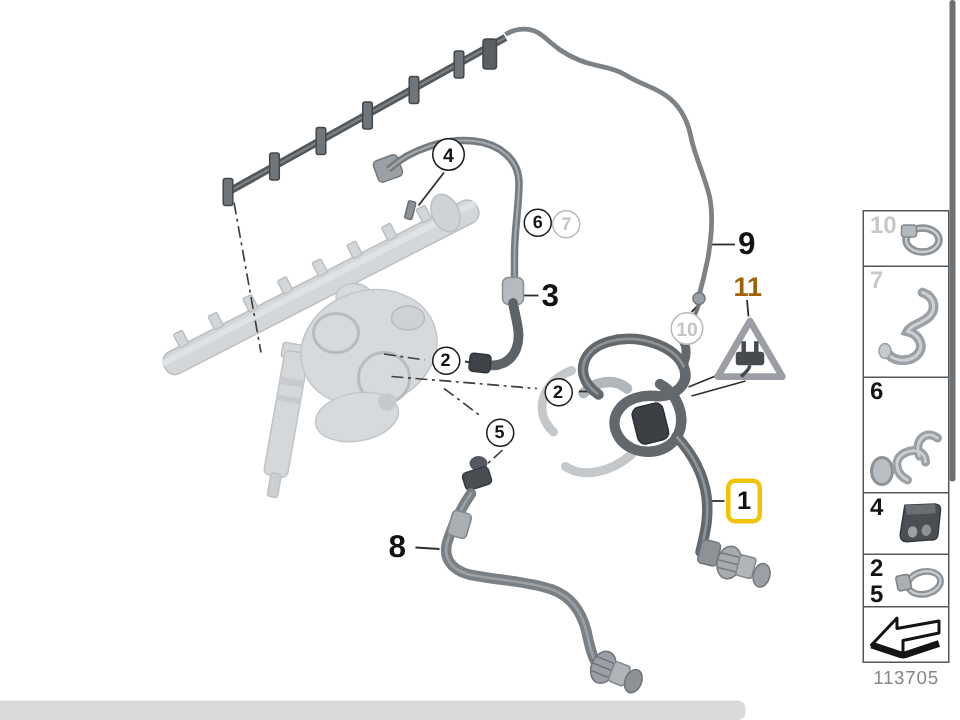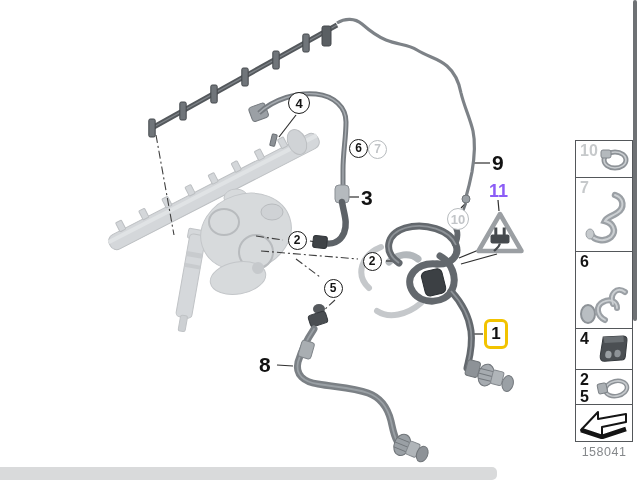--- a/index.html
+++ b/index.html
@@ -10,21 +10,21 @@
 
   
   .co{position:absolute;width:19px;height:19px;border-radius:50%;border:1.6px solid #1c1c1c;
       background:#fff;display:flex;align-items:center;justify-content:center;
       font-weight:bold;font-size:12px;color:#141414;box-sizing:border-box;z-index:5;}
   .co.big{width:22px;height:22px;font-size:13px;}
   .co.muted{border-color:#b7bbbe;color:#c2c5c8;}
 
   
   .lbl{position:absolute;font-weight:bold;font-size:21px;color:#121212;z-index:5;line-height:1;}
-  .lbl.muted{color:#8b5cf6;font-size:18px;}
+  .lbl.muted{color:#a16207;font-size:18px;}
 
   
   .hl{position:absolute;left:484px;top:319px;width:24px;height:30px;border:3.5px solid #f2c300;
       border-radius:6px;background:#fff;display:flex;align-items:center;justify-content:center;
       font-weight:bold;font-size:17px;color:#111;box-sizing:border-box;z-index:6;}
 
   
   .sb{position:absolute;left:575px;top:140px;width:58px;border:1px solid #54575a;
       box-sizing:border-box;background:#fff;z-index:4;}
   .sb .cell{position:relative;border-bottom:1px solid #54575a;box-sizing:border-box;}
@@ -259,17 +259,17 @@
     </div>
 
     <div class="cell" style="height:36px;">
       <svg width="52" height="32" style="left:2px;top:2px;" viewBox="0 0 52 32">
         <path d="M3,23 L20,5 L20,12 L48,7 L48,15 L24,20 L24,30 Z" fill="#ffffff" stroke="#141414" stroke-width="2" stroke-linejoin="round"></path>
         <path d="M3,23 L24,30 L48,22" fill="none" stroke="#141414" stroke-width="4.5"></path>
       </svg>
     </div>
   </div>
 
-  <div class="diagram-number">158041</div>
+  <div class="diagram-number">113705</div>
 
   <div class="scrollbar"></div>
   <div class="bottombar"></div>
 </div>
 
 </body></html>

